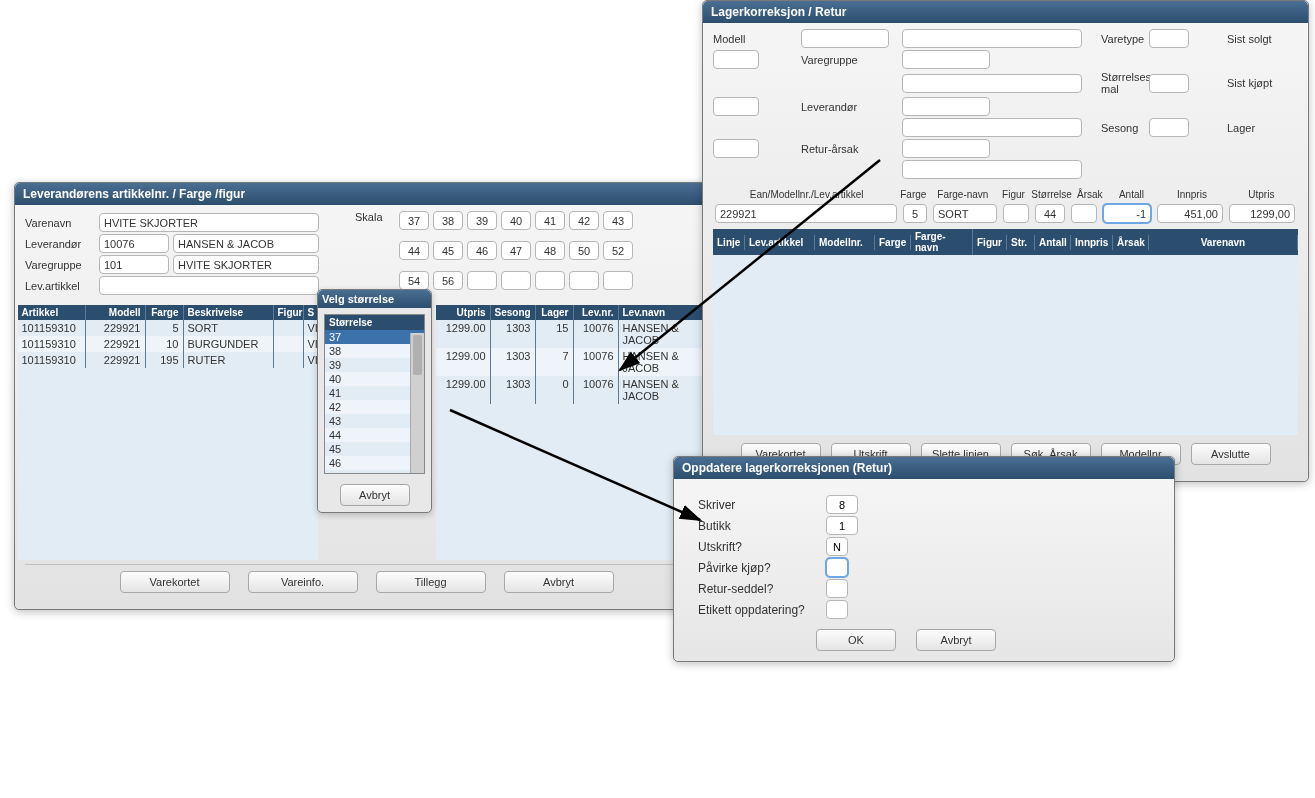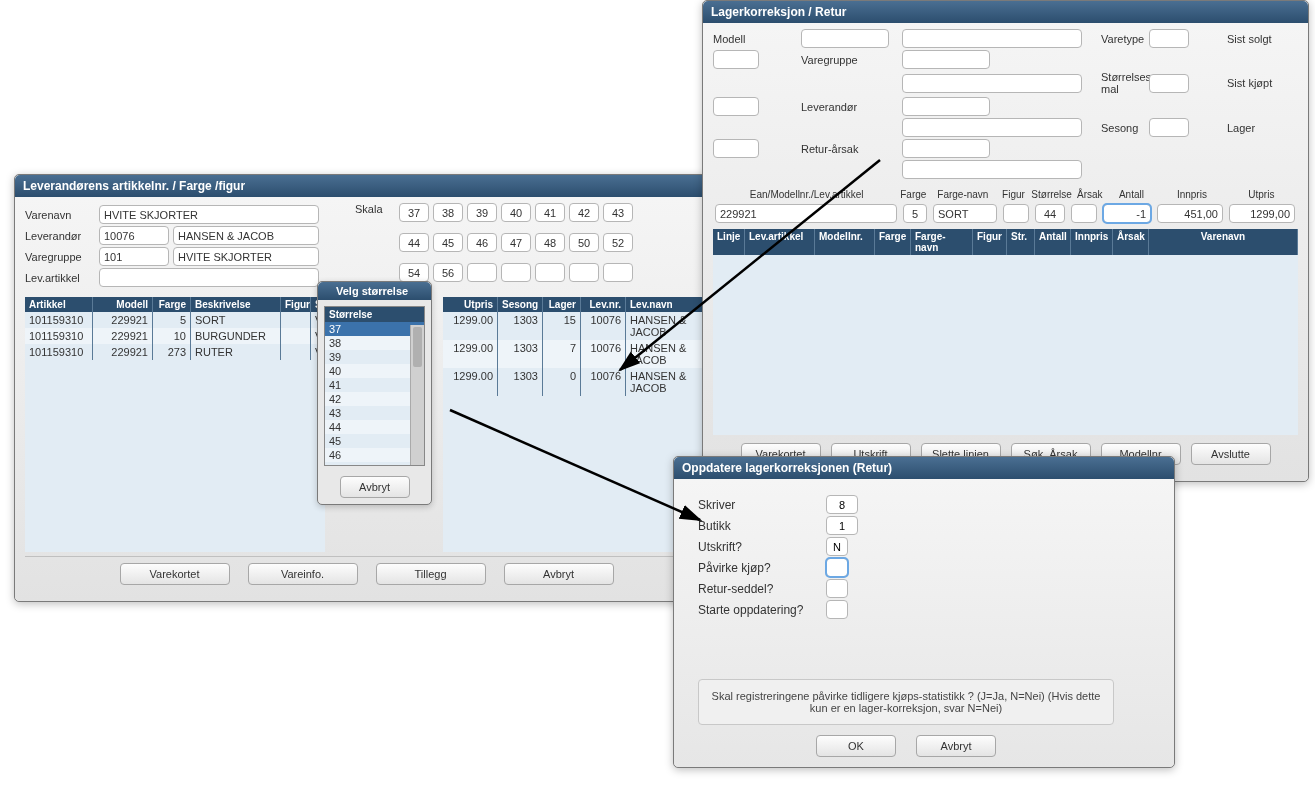--- a/index.html
+++ b/index.html
@@ -11,63 +11,63 @@
   .lbl { width: 70px; color: #333; font-size: 11px; }
   .inp { background: #fff; border: 1px solid #b6b6b6; border-radius: 4px; height: 19px; padding: 0 4px; font-size: 11px; color: #333; }
   .inp.wide { width: 220px; }
   .inp.med { width: 70px; }
   .scale-grid { display: grid; grid-template-columns: repeat(7, 30px); gap: 4px; margin-left: 4px; }
   .scale-grid .inp { width: 30px; text-align: center; }
   .thead { display: flex; background: #2c4e6e; color: #fff; font-size: 10px; font-weight: bold; }
   .thead > div, .trow > div { padding: 2px 4px; border-right: 1px solid #5a7a97; }
   .trow { display: flex; font-size: 11px; background: #e2ecf4; }
   .trow:nth-child(even) { background: #eef4f9; }
-  .panel-split { display: flex; gap: 0; }
+  .panel-split { display: flex; gap: 0; justify-content: center; }
   .tbl-left, .tbl-right { flex: 0 0 auto; }
   .tbl-left { width: 300px; }
   .tbl-right { width: 280px; margin-left: 118px; }
   .tbl-body { height: 240px; background: #e2ecf4; overflow: hidden; }
   .btn { background: linear-gradient(#fdfdfd,#e4e4e4); border: 1px solid #a7a7a7; border-radius: 4px; height: 22px; padding: 0 10px; font-size: 11px; color: #333; cursor: pointer; }
   .btnrow { display: flex; justify-content: center; gap: 18px; margin: 6px 0; }
   .btnrow .btn { width: 110px; }
   hr.sep { border: none; border-top: 1px solid #c0c0c0; margin: 4px 0; }
   
   .popup { position: absolute; background: #e8e8e8; border: 1px solid #7a7a7a; border-radius: 5px; box-shadow: 0 2px 6px rgba(0,0,0,0.2); width: 115px; }
-  .popup .titlebar { font-size: 11px; padding: 3px 18px; }
+  .popup .titlebar { font-size: 11px; padding: 3px 4px; }
   .popup-body { padding: 6px; }
   .list { border: 1px solid #888; background: #e2ecf4; height: 160px; overflow: hidden; position: relative; }
   .list-head { background: #2c4e6e; color:#fff; font-weight:bold; font-size:10px; padding:2px 4px; }
   .list-item { padding: 1px 4px; font-size: 11px; background:#e2ecf4; }
   .list-item.alt { background:#eef4f9; }
   .list-item.sel { background:#3b72ab; color:#fff; }
   .scrollhint { position:absolute; right:0; top:18px; bottom:0; width:14px; background:#d0d0d0; border-left:1px solid #aaa; }
   .scrollhint::after { content:""; position:absolute; left:2px; right:2px; top:2px; height:40px; background:#b0b0b0; border-radius:2px; }
   
   .grid3 { display: grid; grid-template-columns: 80px 93px 93px 90px 40px 70px 46px; gap: 2px 8px; align-items: center; }
   .entry-row { display: flex; gap: 6px; margin-top: 4px; align-items: center; }
-  .tr-headers { display: flex; background:#2c4e6e; color:#fff; font-size:10px; font-weight:bold; margin-top:6px; }
+  .tr-headers { display: flex; background:#2c4e6e; color:#fff; font-size:10px; font-weight:bold; margin-top:6px;align-items:center; }
   .tr-headers > div { padding:2px 4px; border-right:1px solid #5a7a97; }
   .tr-body { height: 180px; background: #e2ecf4; }
   .focus-ring { outline: 2px solid #6ca8e4; outline-offset: -1px; }
   
   .arrow { position: absolute; pointer-events: none; }
   
   .dlg-body { padding: 14px 60px 10px 24px; background: linear-gradient(#f5f5f5,#e6e6e6); border-radius: 0 0 5px 5px; }
   .dlg-row { display: flex; align-items: center; margin: 2px 0; gap: 8px; }
   .dlg-row .lbl3 { width: 120px; font-size: 12px; }
   .small-inp { width: 32px; height: 19px; border:1px solid #b6b6b6; border-radius:4px; text-align:center; background:#fff; font-size:11px; }
   .hint { border:1px solid #c8c8c8; background:#f0f0f0; border-radius:4px; padding:10px; text-align:center; font-size:11px; color:#444; margin-top: 60px; }
   .dlg-btns { display:flex; justify-content:center; gap:20px; margin-top:10px; }
   .dlg-btns .btn { width: 80px; }
   .rt-align { text-align: right; }
 </style>
 </head>
 <body>
 
-<div class="window" style="left:14px; top:174px; width:705px;">
+<div class="window" style="left:14px; top:182px; width:705px;">
   <div class="titlebar">Leverandørens artikkelnr. / Farge /figur</div>
   <div class="body">
     <div style="display:flex; gap:10px;">
       <div style="flex:0 0 320px;">
         <div class="row">
           <span class="lbl">Varenavn</span>
           <input class="inp wide" value="HVITE SKJORTER" style="">
         </div>
         <div class="row">
           <span class="lbl">Leverandør</span>
@@ -136,21 +136,21 @@
               <div style="width:68px">101159310</div>
               <div style="width:60px;text-align:right">229921</div>
               <div style="width:38px;text-align:right">10</div>
               <div style="width:90px">BURGUNDER</div>
               <div style="width:30px"></div>
               <div style="width:14px">VI</div>
             </div>
             <div class="trow">
               <div style="width:68px">101159310</div>
               <div style="width:60px;text-align:right">229921</div>
-              <div style="width:38px;text-align:right">273</div>
+              <div style="width:38px;text-align:right">195</div>
               <div style="width:90px">RUTER</div>
               <div style="width:30px"></div>
               <div style="width:14px">VI</div>
             </div>
           </div>
         </div>
         <div class="tbl-right">
           <div class="thead">
             <div style="width:55px;text-align:right">Utpris</div>
             <div style="width:45px;text-align:right">Sesong</div>
@@ -322,24 +322,23 @@
       </div>
     <div class="dlg-row">
         <span class="lbl3">Påvirke kjøp?</span>
         <input class="small-inp focus-ring" style="width: 22px;" value="">
       </div>
     <div class="dlg-row">
         <span class="lbl3">Retur-seddel?</span>
         <input class="small-inp" style="width: 22px;" value="">
       </div>
     <div class="dlg-row">
-        <span class="lbl3">Starte oppdatering?</span>
+        <span class="lbl3">Etikett oppdatering?</span>
         <input class="small-inp" style="width: 22px;" value="">
       </div>
-    <div class="hint">Skal registreringene påvirke tidligere kjøps-statistikk ? (J=Ja, N=Nei) (Hvis dette kun er en lager-korreksjon, svar N=Nei)</div>
     <div class="dlg-btns">
       <button class="btn">OK</button>
       <button class="btn">Avbryt</button>
     </div>
   </div>
 </div>
 
 <svg class="arrow" style="left:500px; top:130px;" width="420" height="280">
   <defs>
       <marker id="ah1" markerWidth="10" markerHeight="10" refX="8" refY="3" orient="auto">

